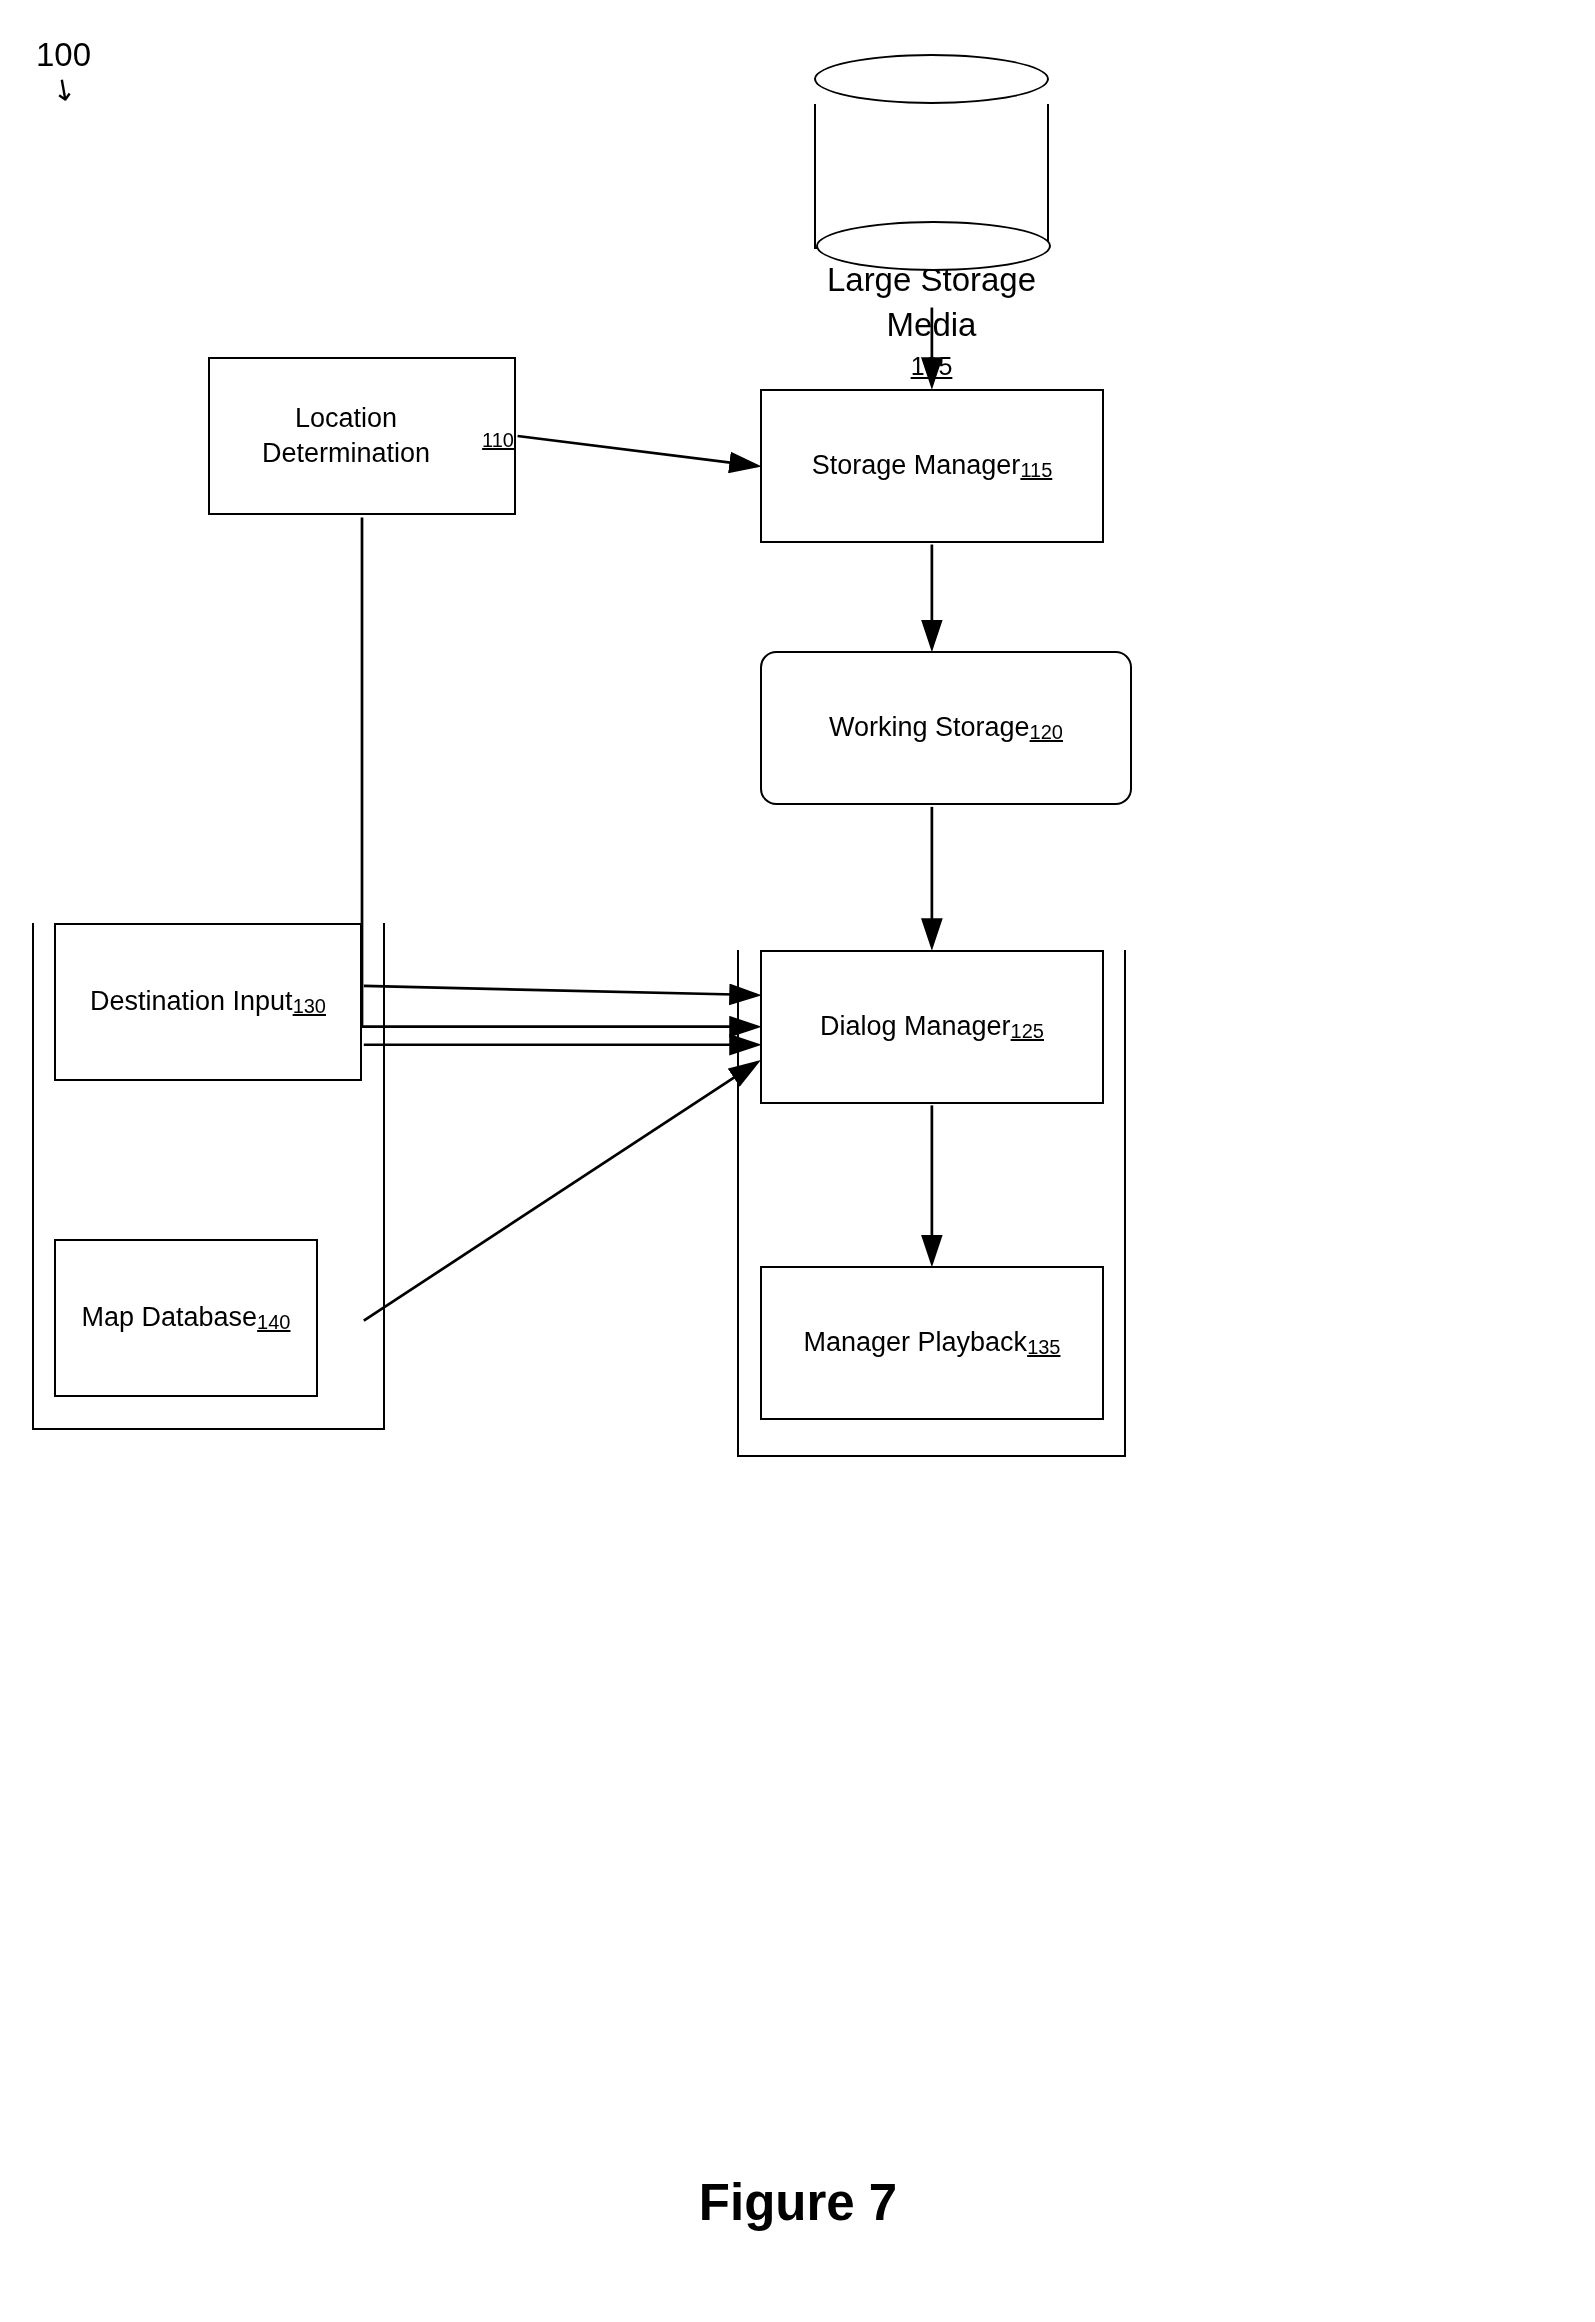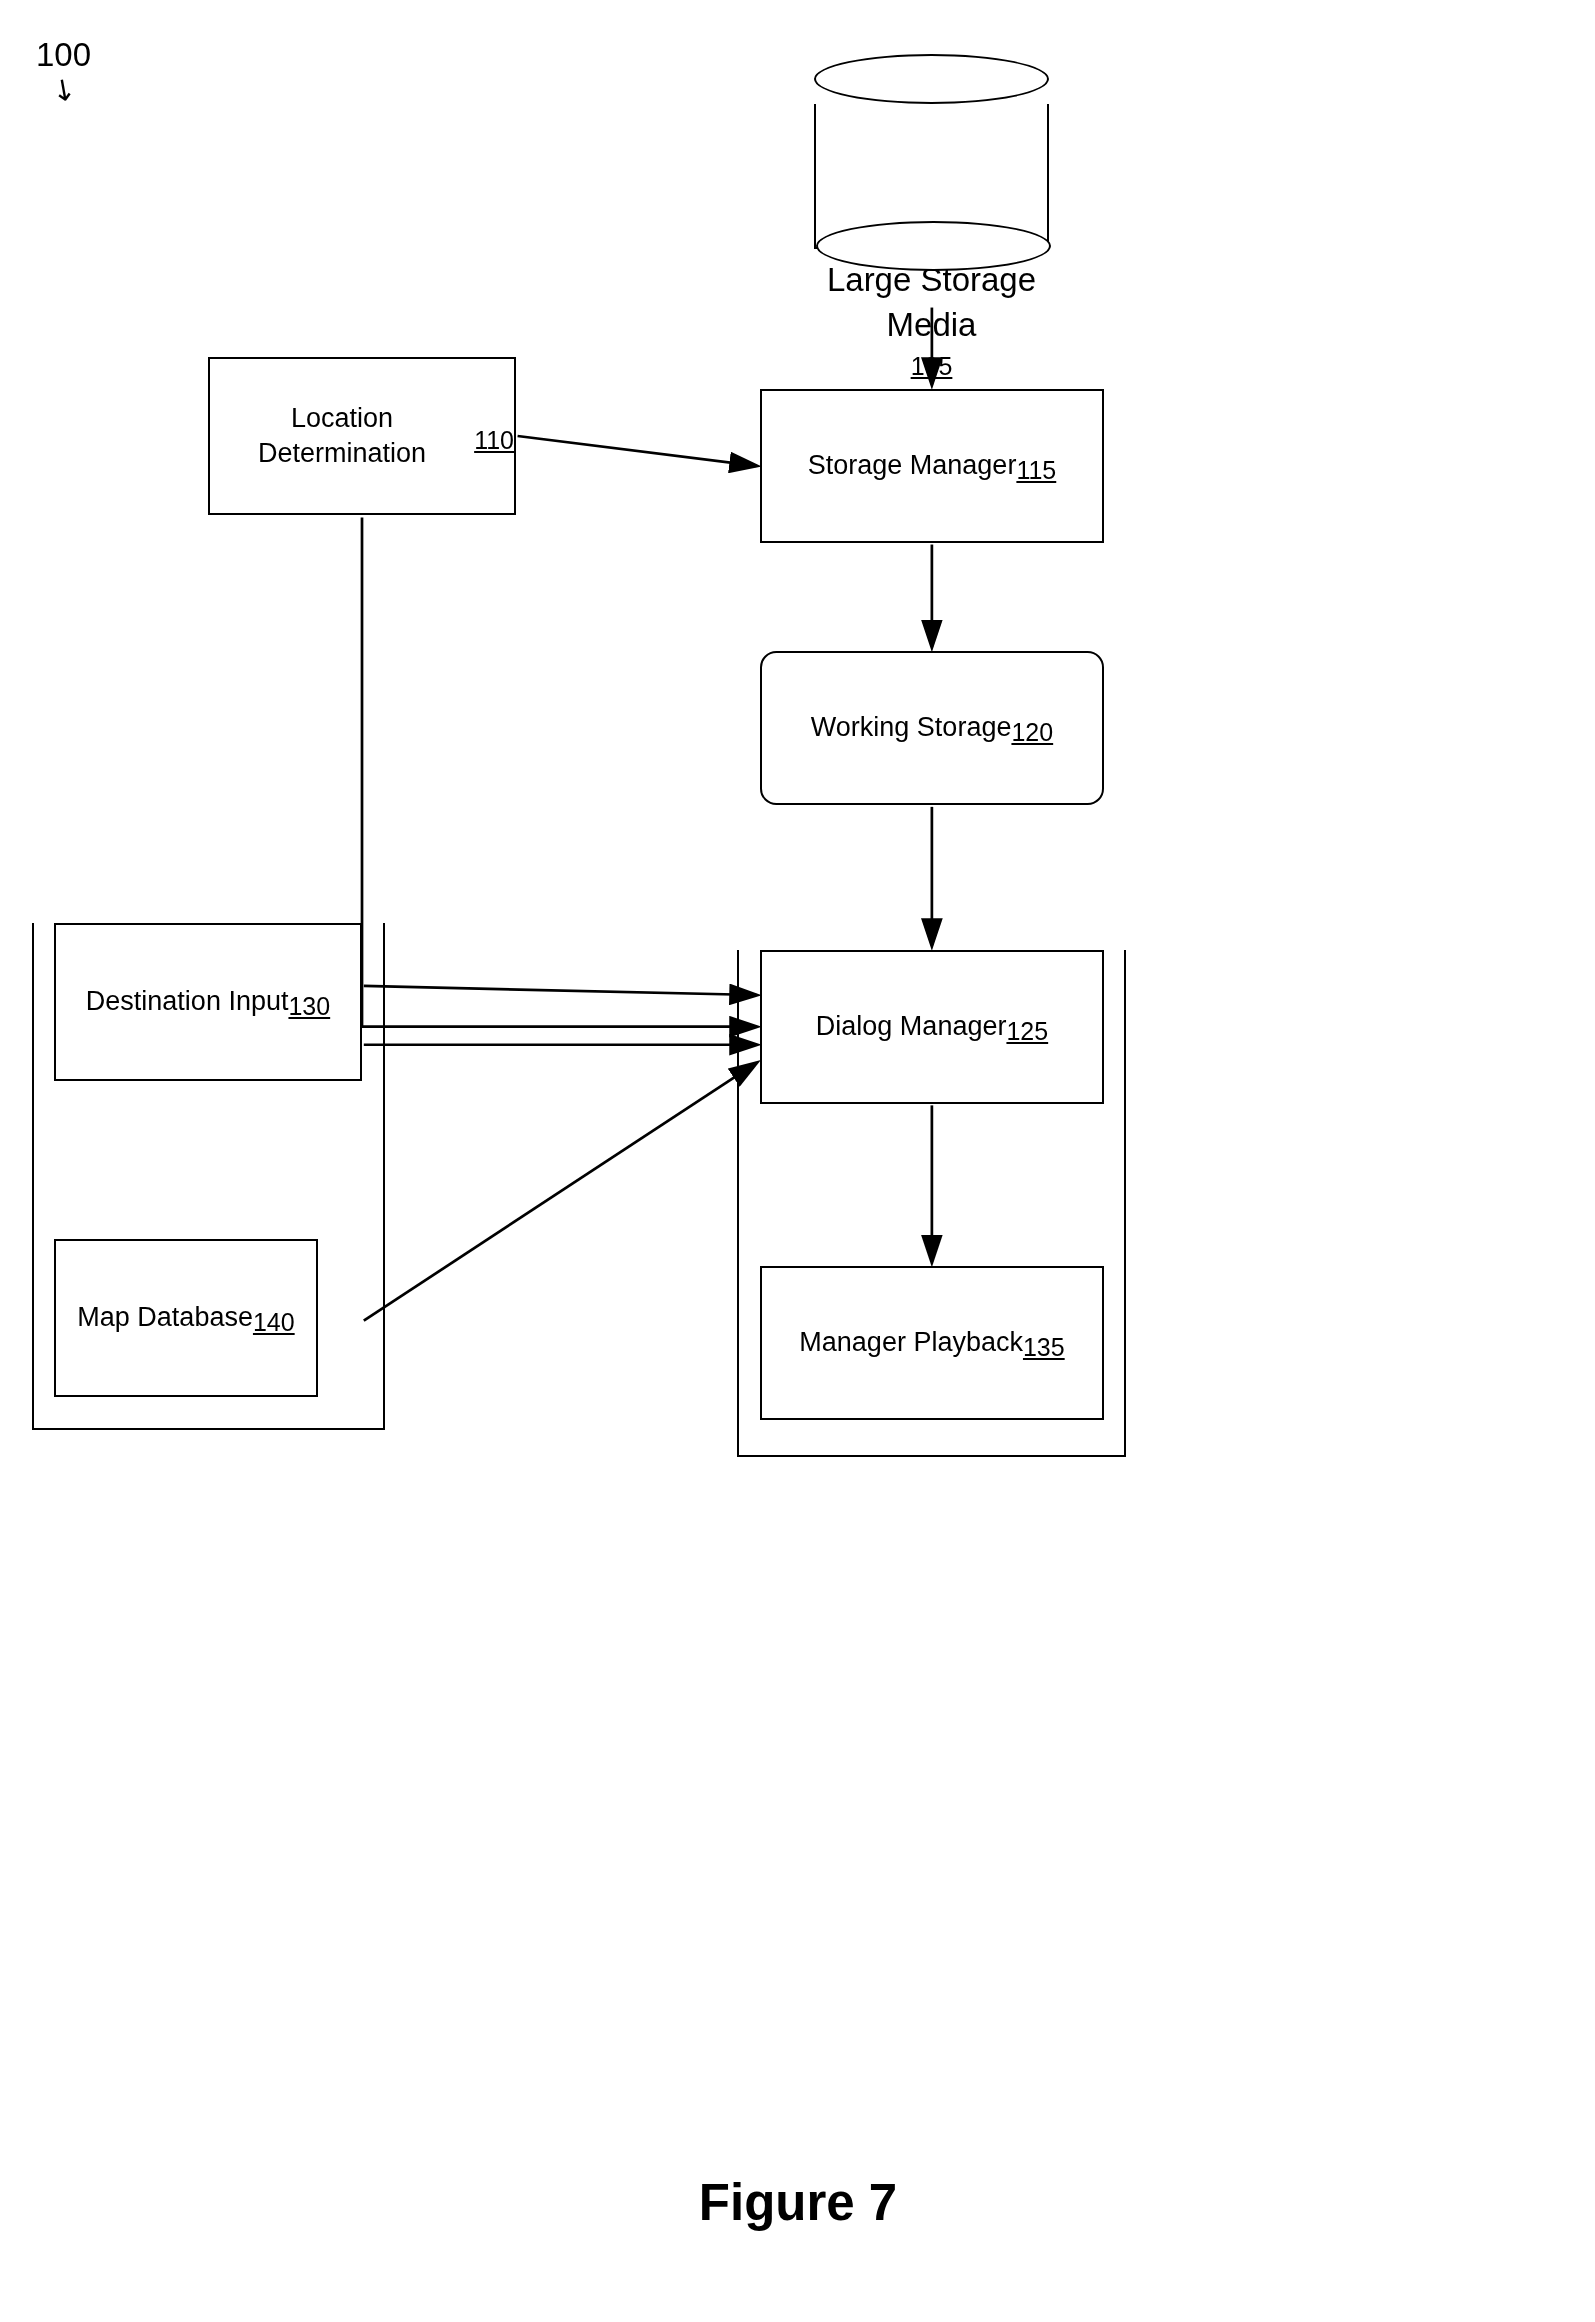--- a/index.html
+++ b/index.html
@@ -37,21 +37,21 @@
     }
     .box-rounded {
       border-radius: 16.3px;
     }
     .box-label {
       font-size: 27px;
       line-height: 1.3;
       font-weight: normal;
     }
     .box-number {
-      font-size: 25px;
+      font-size: 20px;
       text-decoration: underline;
       margin-top: 8px;
     }
     
     .cylinder-wrapper {
       position: absolute;
       display: flex;
       flex-direction: column;
       align-items: center;
     }
@@ -149,21 +149,21 @@
     </div>
     <div class="cyl-label">Large Storage<br>Media</div>
     <div class="cyl-number">105</div>
   </div>
 
   <div class="box" style="left: 760px; top: 389px; width: 344px; height: 154px;">
     <span class="box-label">Storage Manager</span>
     <span class="box-number">115</span>
   </div>
 
-  <div class="box box-rounded" style="left: 760px; top: 651px; width: 344px; height: 154px;">
+  <div class="box box-rounded" style="left: 760px; top: 651px; width: 372px; height: 154px;">
     <span class="box-label">Working Storage</span>
     <span class="box-number">120</span>
   </div>
 
   <div class="box" style="left: 208px; top: 357px; width: 308px; height: 158px;">
     <span class="box-label">Location
 Determination</span>
     <span class="box-number">110</span>
   </div>
 

